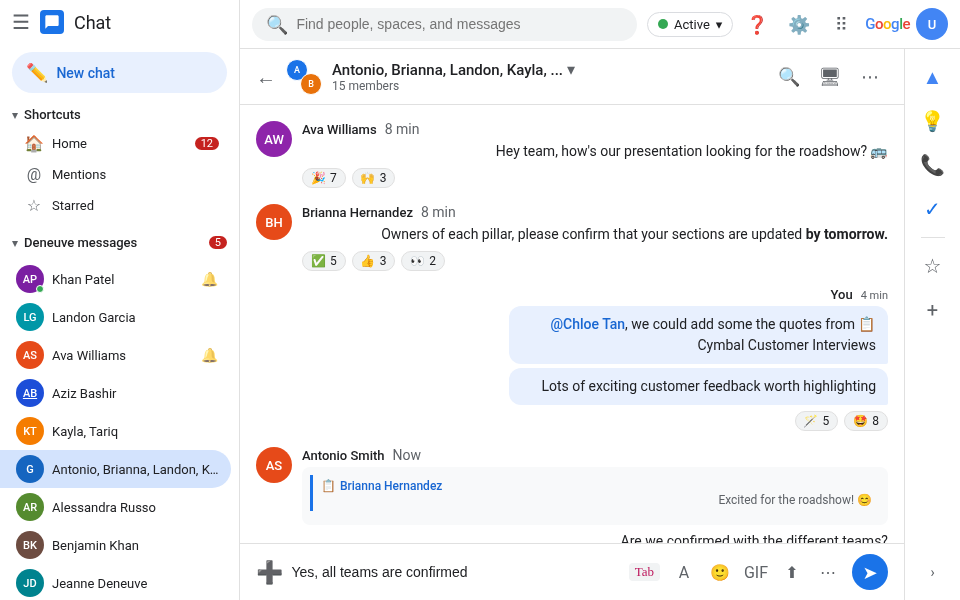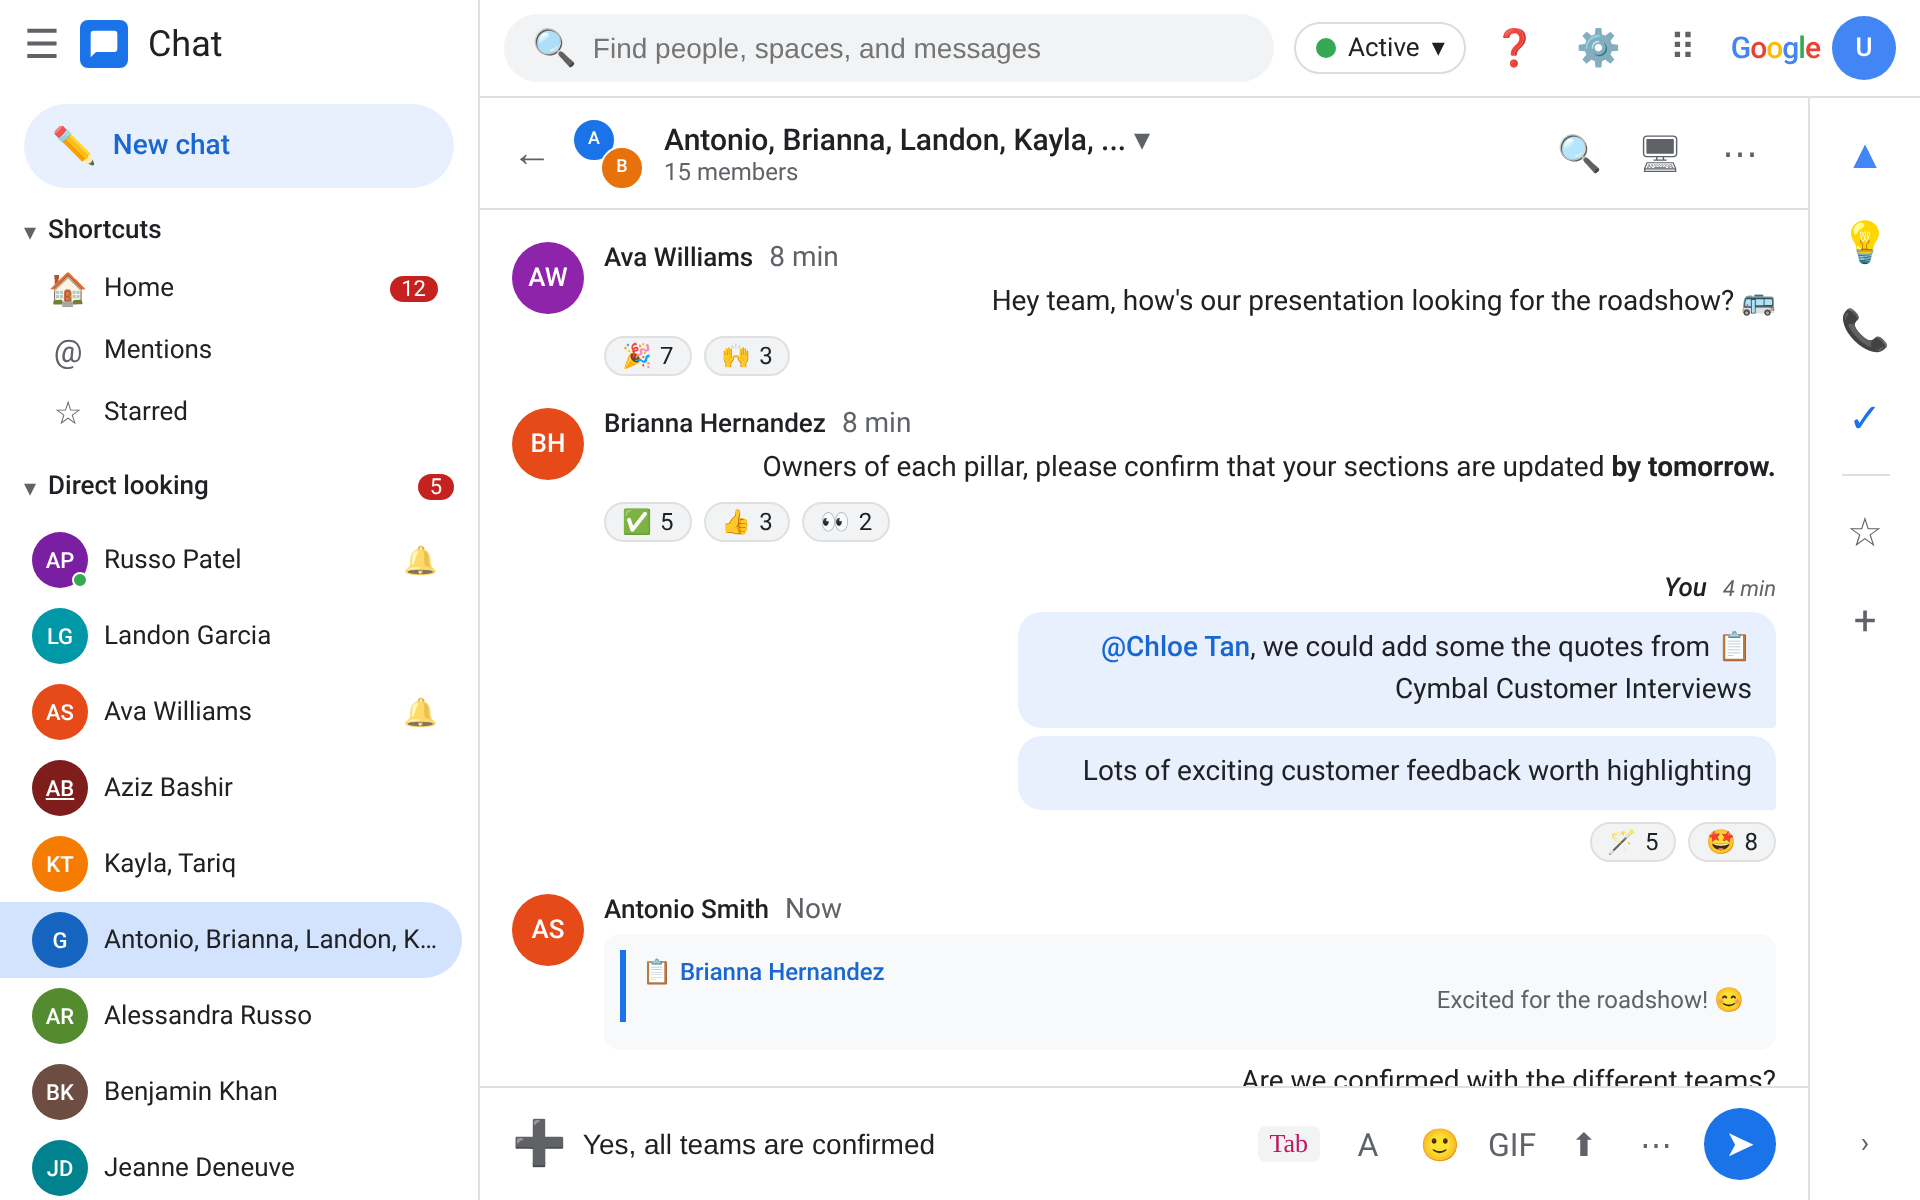--- a/index.html
+++ b/index.html
@@ -56,21 +56,21 @@
     .msg-group .msg-time { font-size: 14px; color: #5f6368; }
     .msg-group .msg-text { font-size: 14px; color: #202124; line-height: 1.5; }
     .msg-group .msg-text .bold { font-weight: 700; }
 
     .reactions { display: flex; gap: 6px; margin-top: 6px; }
     .reaction-pill { display: flex; align-items: center; gap: 4px; background: #f1f3f4; border-radius: 12px; padding: 2px 8px; font-size: 12px; cursor: pointer; border: 1px solid #e0e0e0; }
 
     
     .msg-self { display: flex; justify-content: flex-end; margin-bottom: 16px; }
     .msg-self .self-content { max-width: 60%; }
-    .msg-self .self-header { display: flex; align-items: baseline; gap: 8px; justify-content: flex-end; margin-bottom: 4px; font-style: italic; }
+    .msg-self .self-header { display: flex; align-items: baseline; gap: 8px; justify-content: flex-end; margin-bottom: 4px; }
     .msg-self .self-sender { font-size: 13px; font-weight: 500; color: #202124; }
     .msg-self .self-time { font-size: 11px; color: #5f6368; }
     .msg-self .self-bubble { background: #e8f0fe; border-radius: 12px 12px 2px 12px; padding: 8px 12px; font-size: 14px; color: #202124; line-height: 1.5; text-align: right; }
     .msg-self .self-bubble .mention { color: #1967d2; font-weight: 500; }
     .self-reactions { display: flex; gap: 6px; margin-top: 6px; justify-content: flex-end; }
 
     
     .quoted-msg { border-left: 3px solid #1a73e8; padding-left: 8px; margin-bottom: 6px; background: #f8f9fa; border-radius: 0 4px 4px 0; padding: 4px 8px; }
     .quoted-msg .q-sender { font-size: 12px; font-weight: 500; color: #1967d2; display: flex; align-items: center; gap: 4px; }
     .quoted-msg .q-text { font-size: 12px; color: #5f6368; }
@@ -139,41 +139,41 @@
   </div>
   <div class="nav-item">
     <span class="nav-icon">☆</span>
     <span>Starred</span>
   </div>
 
   <div class="divider"></div>
 
   <div class="section-header">
     <span class="collapse-icon">▾</span>
-    <span class="section-title">Direct looking</span>
+    <span class="section-title">Deneuve messages</span>
     <span class="count-badge">5</span>
   </div>
 
   <div class="dm-section">
     <div class="dm-item">
       <div class="avatar" style="background:#7b1fa2;">AP<div class="online-dot"></div></div>
-      <span class="dm-name">Russo Patel</span>
+      <span class="dm-name">Khan Patel</span>
       <span class="bell-icon">🔔</span>
     </div>
     <div class="dm-item">
       <div class="avatar" style="background:#0097a7;">LG</div>
       <span class="dm-name">Landon Garcia</span>
     </div>
     <div class="dm-item">
       <div class="avatar" style="background:#e64a19;">AS</div>
       <span class="dm-name">Ava Williams</span>
       <span class="bell-icon">🔔</span>
     </div>
     <div class="dm-item">
-      <div class="avatar" style="background:#7f1d1d;text-decoration:underline;">AB</div>
+      <div class="avatar" style="background:#1d4ed8;text-decoration:underline;">AB</div>
       <span class="dm-name">Aziz Bashir</span>
     </div>
     <div class="dm-item">
       <div class="avatar" style="background:#f57c00;">KT</div>
       <span class="dm-name">Kayla, Tariq</span>
     </div>
     <div class="dm-item active">
       <div class="avatar" style="background:#1565c0;">G</div>
       <span class="dm-name">Antonio, Brianna, Landon, Kayla...</span>
     </div>

